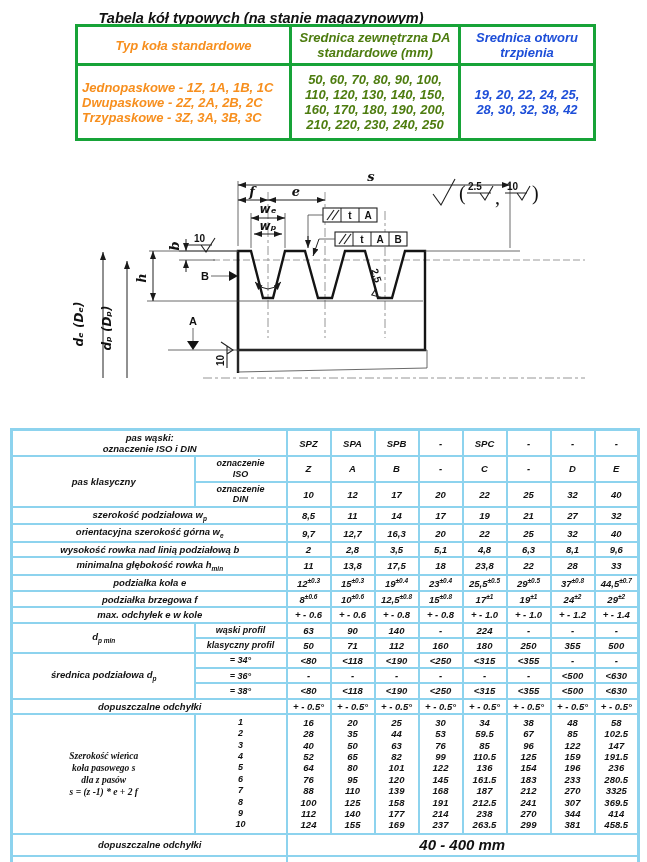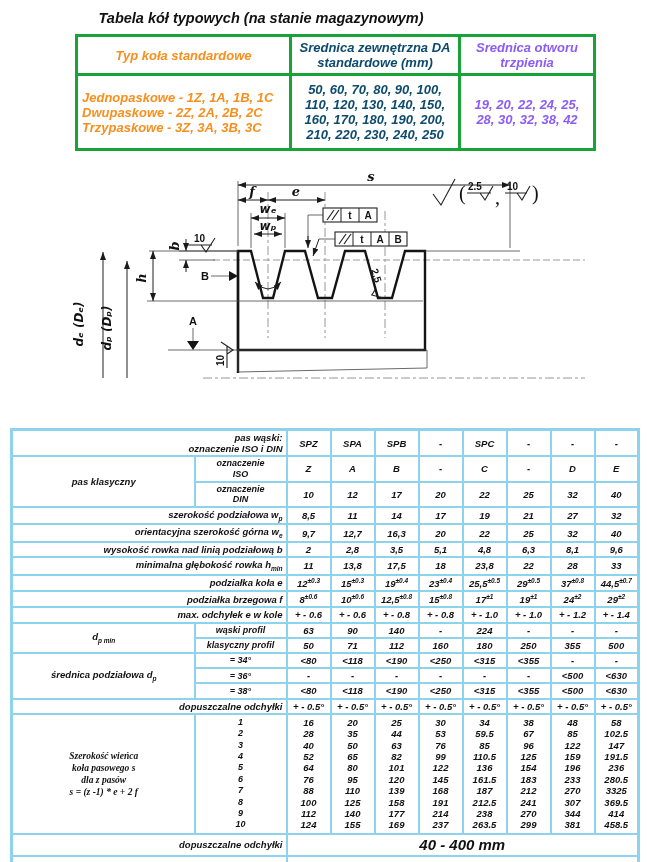--- a/index.html
+++ b/index.html
@@ -1,25 +1,25 @@
 <!DOCTYPE html>
 <html><head>
 <meta charset="utf-8">
 <style>
   html,body{margin:0;padding:0;background:#ffffff;}
   .page{position:relative;width:647px;height:862px;background:#fff;overflow:hidden;
         font-family:"Liberation Sans",sans-serif;}
   .title{position:absolute;left:0;top:10px;width:522px;text-align:center;
          font:italic bold 14.5px "Liberation Sans",sans-serif;color:#111;}
   
-  .ttable{position:absolute;left:75px;top:34px;border-collapse:collapse;table-layout:fixed;}
+  .ttable{position:absolute;left:75px;top:24px;border-collapse:collapse;table-layout:fixed;}
   .ttable td{border:3px solid #17a338;background:#fff;vertical-align:middle;
              font:italic bold 13px "Liberation Sans",sans-serif;text-align:center;padding:3px 4px;}
   .ttable .w1{width:203px}.ttable .w2{width:158px}.ttable .w3{width:124px}
-  .c-or{color:#f78f1e}.c-bl{color:#0c4a6e}.c-rd{color:#8b5cf6}
+  .c-or{color:#f78f1e}.c-bl{color:#4d7c0f}.c-rd{color:#1d4ed8}
   .ttable .body td{height:66px}
   .ttable .left{text-align:left;}
   
   .draw{position:absolute;left:55px;top:156px;}
   .dim{font:italic bold 13px "DejaVu Serif",serif;fill:#111;}
   .dimS{font:italic bold 12px "DejaVu Sans",sans-serif;fill:#111;}
   .lb{font:bold 11px "Liberation Sans",sans-serif;fill:#111;}
   .sm{font:bold 10px "Liberation Sans",sans-serif;fill:#111;}
   .par{font:20px "Liberation Serif",serif;fill:#111;}
   .dl{stroke:#222;stroke-width:1;fill:none;}
@@ -27,21 +27,21 @@
   .bold{stroke:#141414;stroke-width:2.4;fill:none;}
   .cl{stroke:#8a8a8a;stroke-width:.9;fill:none;stroke-dasharray:9 3 3 3;}
   .dash{stroke:#9a9a9a;stroke-width:1;fill:none;stroke-dasharray:7 3;}
   .rg{stroke:#222;stroke-width:1.1;fill:none;}
   
   .specwrap{position:absolute;left:10px;top:428px;}
   .spec{border-collapse:collapse;table-layout:fixed;border:3px solid #8dd3ee;}
   .spec td{border:2px solid #8dd3ee;background:#fff;color:#111;padding:1px 3px;
            font:italic bold 9.5px "Liberation Sans",sans-serif;text-align:center;
            vertical-align:middle;line-height:1.18;}
-  .spec td.lab{text-align:right;padding-left:4px;font-size:9.5px;}
+  .spec td.lab{text-align:center;padding-left:4px;font-size:9.5px;}
   .spec td.glab{text-align:center;}
   .spec td.sub{font-size:9px;margin-top:48px;}
   .spec td.zcell{line-height:11.4px;padding:2px 1px;}
   .spec td.zlab{text-align:center;line-height:12px;font-family:Liberation Serif, serif;}
   .spec td.mval{font-size:15px;}
   .spec sup{font-size:6.5px;}
   .spec sub{font-size:6.5px;}
 </style>
 </head>
 <body>

